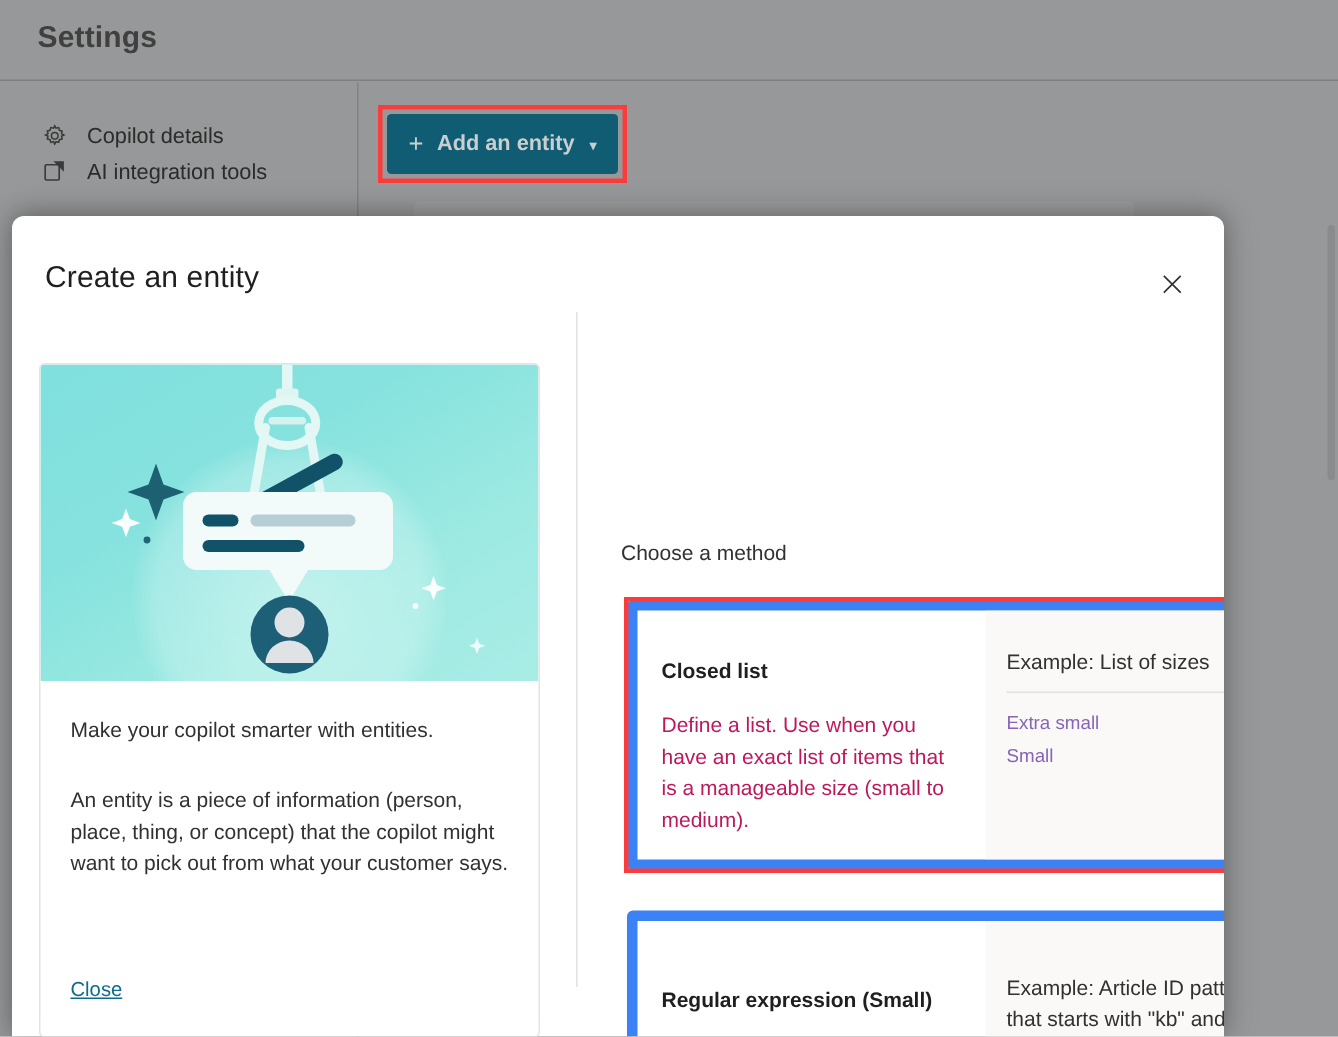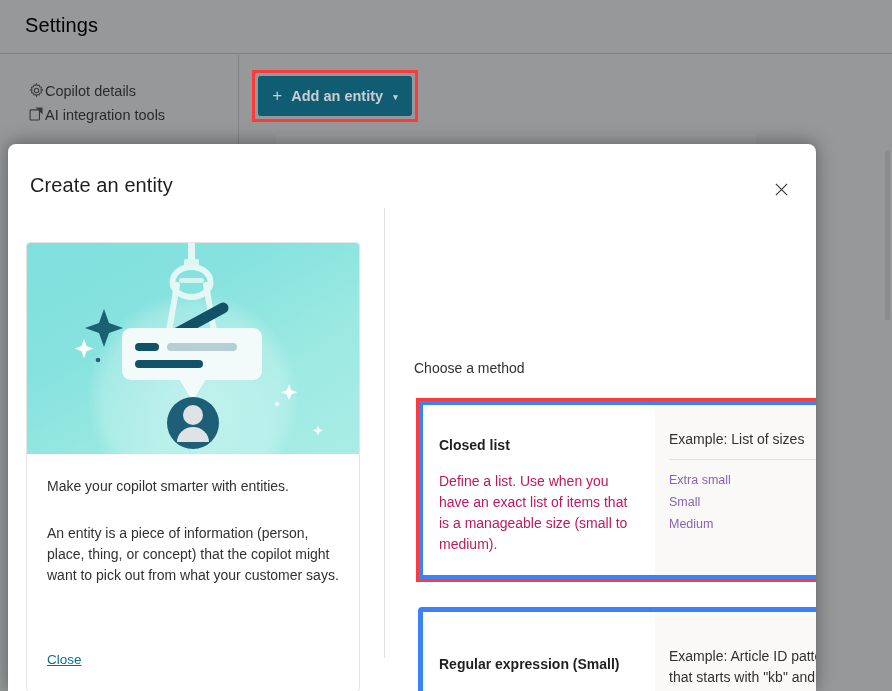--- a/index.html
+++ b/index.html
@@ -26,36 +26,37 @@
     position: absolute;
     left: 0; top: 0;
     width: 892px; height: 54px;
     border-bottom: 1px solid #7e8081;
     box-sizing: border-box;
   }
   #bg-header-title {
     position: absolute;
     left: 25px; top: 14px;
     font-size: 20px;
-    color: #000000;
+    color: #404040;
     letter-spacing: .1px;
+    font-weight: bold;
   }
   #bg-sidebar {
     position: absolute;
     left: 0; top: 55px;
     width: 239px; height: 636px;
     border-right: 1px solid #818384;
     box-sizing: border-box;
   }
   .bg-nav-item {
     position: absolute;
     left: 28px;
     display: flex;
     align-items: center;
-    gap: 0;
+    gap: 13px;
     font-size: 14.5px;
     color: #2b2b2b;
     white-space: nowrap;
   }
   #bg-nav-copilot { top: 82px; }
   #bg-nav-ai { top: 106px; }
   .bg-nav-icon {
     width: 17px; height: 17px;
     display: block;
     flex: 0 0 17px;
@@ -212,21 +213,21 @@
     left: 408px; top: 254px;
     width: 452px; height: 184px;
     border: 3px solid #fc3c3c;
     box-sizing: border-box;
     z-index: 3;
     pointer-events: none;
   }
   .method-card {
     position: absolute;
     background: #ffffff;
-    border: 5px solid #3b82f6;
+    border: 7px solid #3b82f6;
     border-radius: 4px;
     box-sizing: border-box;
     box-shadow: 0 1px 2px rgba(0,0,0,.06);
     display: flex;
     cursor: pointer;
     overflow: hidden;
   }
   #card-closed-list {
     left: 410px; top: 256px;
     width: 448px; height: 180px;
@@ -382,21 +383,20 @@
   <div class="method-card" id="card-closed-list">
     <div class="method-body">
       <p class="method-title">Closed list</p>
       <p class="method-desc">Define a list. Use when you have an exact list of items that is a manageable size (small to medium).</p>
     </div>
     <div class="method-example">
       <p class="example-title">Example: List of sizes</p>
       <div class="example-sep"></div>
       <div class="example-value">Extra small</div>
       <div class="example-value">Small</div>
-      <div class="example-value">Medium</div>
     </div>
   </div>
   <div id="closed-list-highlight"></div>
 
   <div class="method-card" id="card-regex">
     <div class="method-body">
       <p class="method-title">Regular expression (Small)</p>
       <p class="method-desc">Define a specific logical pattern, such as an ID number, credit card number, IP address, and more.</p>
     </div>
     <div class="method-example">

